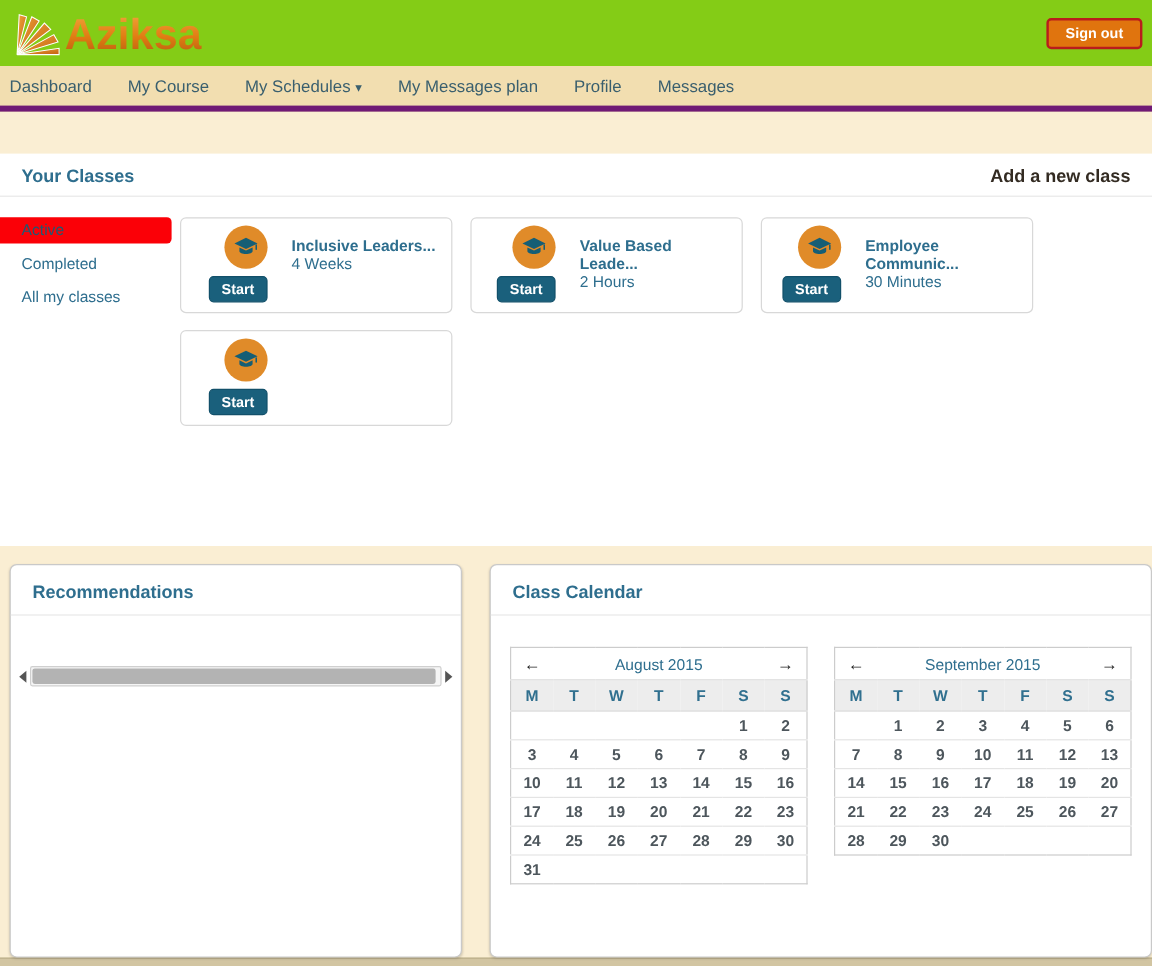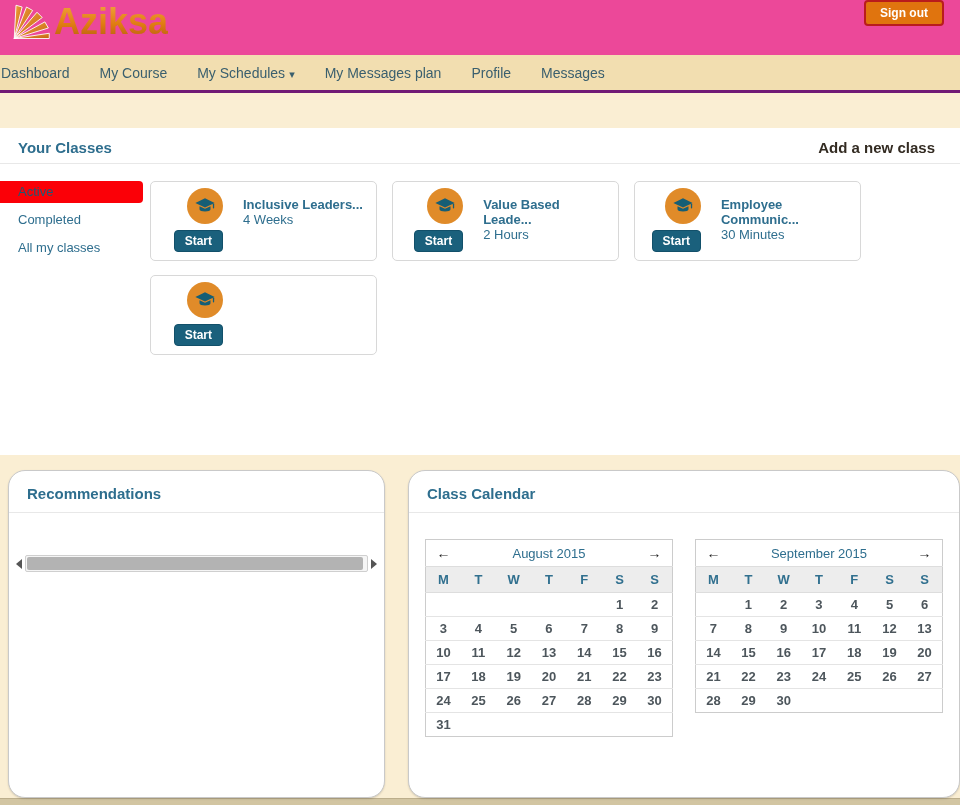--- a/index.html
+++ b/index.html
@@ -1,60 +1,60 @@
 <!DOCTYPE html>
 <html><head>
 <meta charset="utf-8">
 <style>
   * { margin:0; padding:0; box-sizing:border-box; }
   html,body { width:960px; height:805px; overflow:hidden; }
   body { font-family:"Liberation Sans", sans-serif; background:#faeed3; }
 
   
-  .top-header { height:55px; background:#ec4899; display:flex; align-items:flex-start; justify-content:space-between; padding:0 16px 0 8px; }
+  .top-header { height:55px; background:#84cc16; display:flex; align-items:center; justify-content:space-between; padding:0 8px 0 8px; }
   .logo { display:flex; align-items:flex-end; gap:2px; cursor:pointer; }
   .logo-icon { width:44px; height:42px; }
   .logo-text { font-size:36px; font-weight:bold; letter-spacing:0px; line-height:40px; color:#d9731a; }
   @supports (-webkit-background-clip: text) {
     .logo-text { background:linear-gradient(180deg,#f2a73d 0%,#e07c12 55%,#b35a10 100%);
                  -webkit-background-clip:text; background-clip:text; color:transparent; }
   }
   .signout-btn { background:#e0740e; border:2px solid #b91c1c; color:#fff; font-weight:bold; font-size:12px;
                  padding:4px 14px; border-radius:4px; cursor:pointer; font-family:"Liberation Sans",sans-serif; }
 
   
-  .nav-bar { height:38px; background:#f2deb0; border-bottom:3px solid #701a75; display:flex; align-items:center; padding-left:1px; }
+  .nav-bar { height:38px; background:#f2deb0; border-bottom:5px solid #701a75; display:flex; align-items:center; padding-left:8px; }
   .nav-item { color:#3a5f6e; font-size:14px; padding:0 15px; cursor:pointer; white-space:nowrap; }
   .nav-item:first-child { padding-left:0; }
   .caret-down { font-size:11px; margin-left:4px; color:#3a5f6e; }
 
   
   .classes-panel { margin-top:35px; background:#fff; height:327px; }
-  .panel-heading-row { display:flex; justify-content:space-between; align-items:center; padding:11px 25px 7px 18px;text-align:right; }
+  .panel-heading-row { display:flex; justify-content:space-between; align-items:center; padding:11px 18px 7px 18px;text-align:right; }
   .panel-title { color:#2e6e8e; font-weight:bold; font-size:15px; }
   .add-class-link { color:#332b22; font-weight:bold; font-size:15px; cursor:pointer; }
   .classes-sep { border-bottom:1px solid #e8e8e8; }
   .classes-content { display:flex; padding-top:17px; }
   .classes-sidebar { width:150px; flex:0 0 150px; }
   .filter-item { color:#2e6e8e; font-size:13px; padding:4px 0 4px 18px; margin-bottom:5px; cursor:pointer; }
   .filter-item.active { background:#fb0007; border-radius:0 4px 4px 0; width:143px; padding-top:3px; padding-bottom:4px; color:#1c5a74; font-weight:normal; }
   .cards-area { flex:1; display:flex; flex-wrap:wrap; gap:14px 15px; align-content:flex-start; padding-right:80px; }
   .class-card { width:227px; height:80px; background:#fff; border:1px solid #d8d8d8; border-radius:5px; display:flex; padding:6px 10px; }
   .card-left { width:62px; display:flex; flex-direction:column; align-items:flex-end; }
   .card-badge { width:36px; height:36px; border-radius:50%; background:#e08b29; display:flex; align-items:center; justify-content:center; }
   .card-badge svg { width:22px; height:22px; fill:#155e75; }
   .start-btn { margin-top:6px; background:#1a607c; border:1px solid #12506a; color:#fff; font-weight:bold; font-size:12px;
                padding:3px 10px; border-radius:4px; cursor:pointer; font-family:"Liberation Sans",sans-serif; }
   .card-body { margin-left:20px; padding-top:9px; }
   .card-title { color:#2e6e8e; font-weight:bold; font-size:13px; cursor:pointer; }
   .card-duration { color:#2e6e8e; font-size:13px; }
 
   
   .bottom-row { display:flex; gap:23px; margin:15px 8px 0 8px; }
-  .panel { background:#fff; border:1px solid #c9c9c9; border-radius:17px; height:328px; box-shadow:0 1px 2px rgba(0,0,0,0.15); }
+  .panel { background:#fff; border:1px solid #c9c9c9; border-radius:6px; height:328px; box-shadow:0 1px 2px rgba(0,0,0,0.15); }
   .reco-panel { width:377px; flex:0 0 377px; }
   .cal-panel { flex:1; }
   .panel-inner-title { padding:14px 18px 10px 18px; color:#2e6e8e; font-weight:bold; font-size:15px; border-bottom:1px solid #e8e8e8; }
 
   
   .hscrollbar { display:flex; align-items:center; margin:42px 4px 0 4px; height:17px; }
   .scroll-arrow { width:12px; height:17px; display:flex; align-items:center; justify-content:center; cursor:pointer; }
   .tri-left { width:0; height:0; border-top:5px solid transparent; border-bottom:5px solid transparent; border-right:6px solid #555; }
   .tri-right { width:0; height:0; border-top:5px solid transparent; border-bottom:5px solid transparent; border-left:6px solid #555; }
   .scroll-track { flex:1; height:17px; background:#f5f5f5; border:1px solid #cfcfcf; border-radius:2px; padding:1px; }

